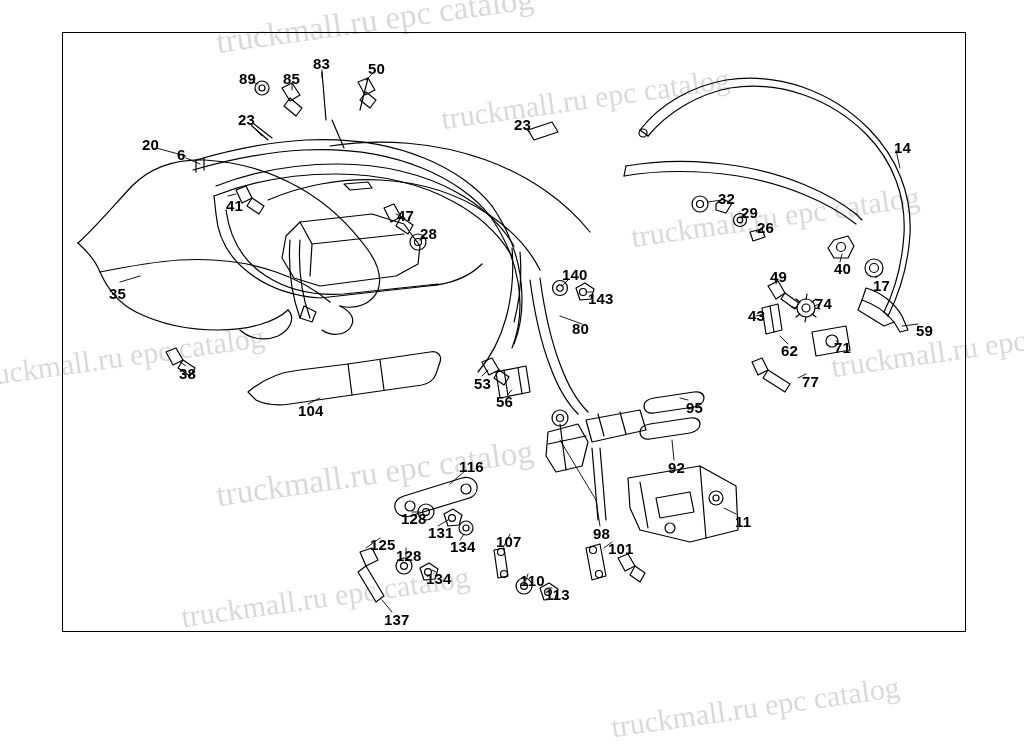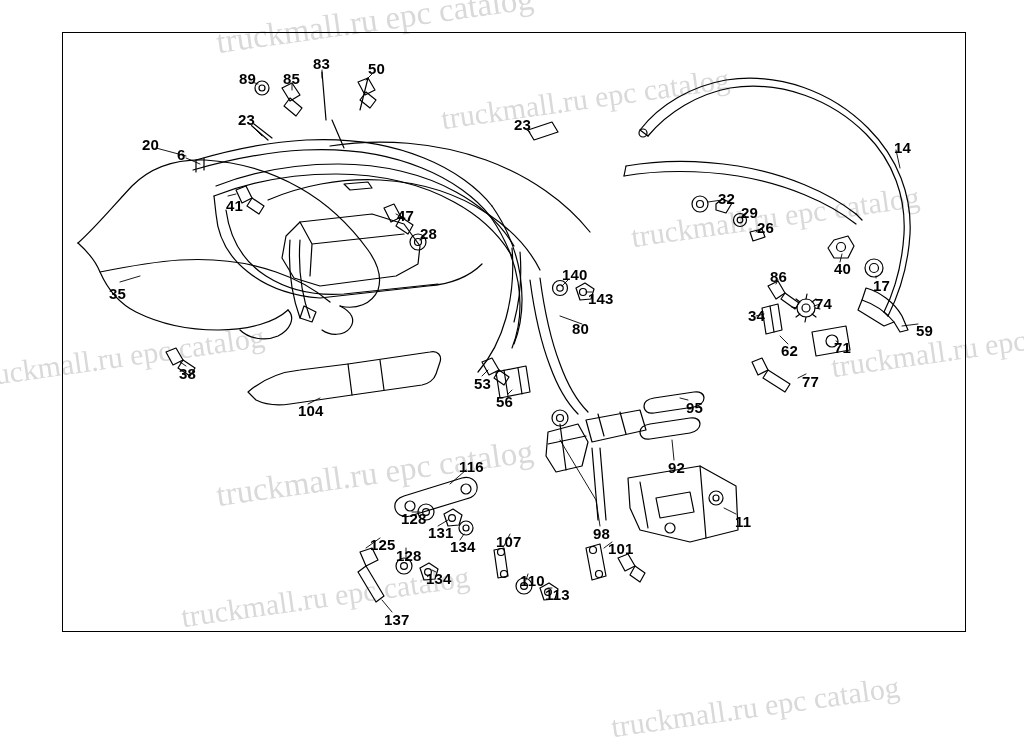--- a/index.html
+++ b/index.html
@@ -329,23 +329,23 @@
   <div class="lbl" style="left:397px;top:207px">47</div>
   <div class="lbl" style="left:420px;top:225px">28</div>
   <div class="lbl" style="left:718px;top:190px">32</div>
   <div class="lbl" style="left:741px;top:204px">29</div>
   <div class="lbl" style="left:757px;top:219px">26</div>
   <div class="lbl" style="left:834px;top:260px">40</div>
   <div class="lbl" style="left:873px;top:277px">17</div>
   <div class="lbl" style="left:109px;top:285px">35</div>
   <div class="lbl" style="left:562px;top:266px">140</div>
   <div class="lbl" style="left:588px;top:290px">143</div>
-  <div class="lbl" style="left:770px;top:268px">86</div>
+  <div class="lbl" style="left:770px;top:268px">49</div>
   <div class="lbl" style="left:815px;top:295px">74</div>
-  <div class="lbl" style="left:748px;top:307px">34</div>
+  <div class="lbl" style="left:748px;top:307px">43</div>
   <div class="lbl" style="left:572px;top:320px">80</div>
   <div class="lbl" style="left:916px;top:322px">59</div>
   <div class="lbl" style="left:781px;top:342px">62</div>
   <div class="lbl" style="left:834px;top:339px">71</div>
   <div class="lbl" style="left:802px;top:373px">77</div>
   <div class="lbl" style="left:179px;top:365px">38</div>
   <div class="lbl" style="left:474px;top:375px">53</div>
   <div class="lbl" style="left:496px;top:393px">56</div>
   <div class="lbl" style="left:298px;top:402px">104</div>
   <div class="lbl" style="left:686px;top:399px">95</div>

